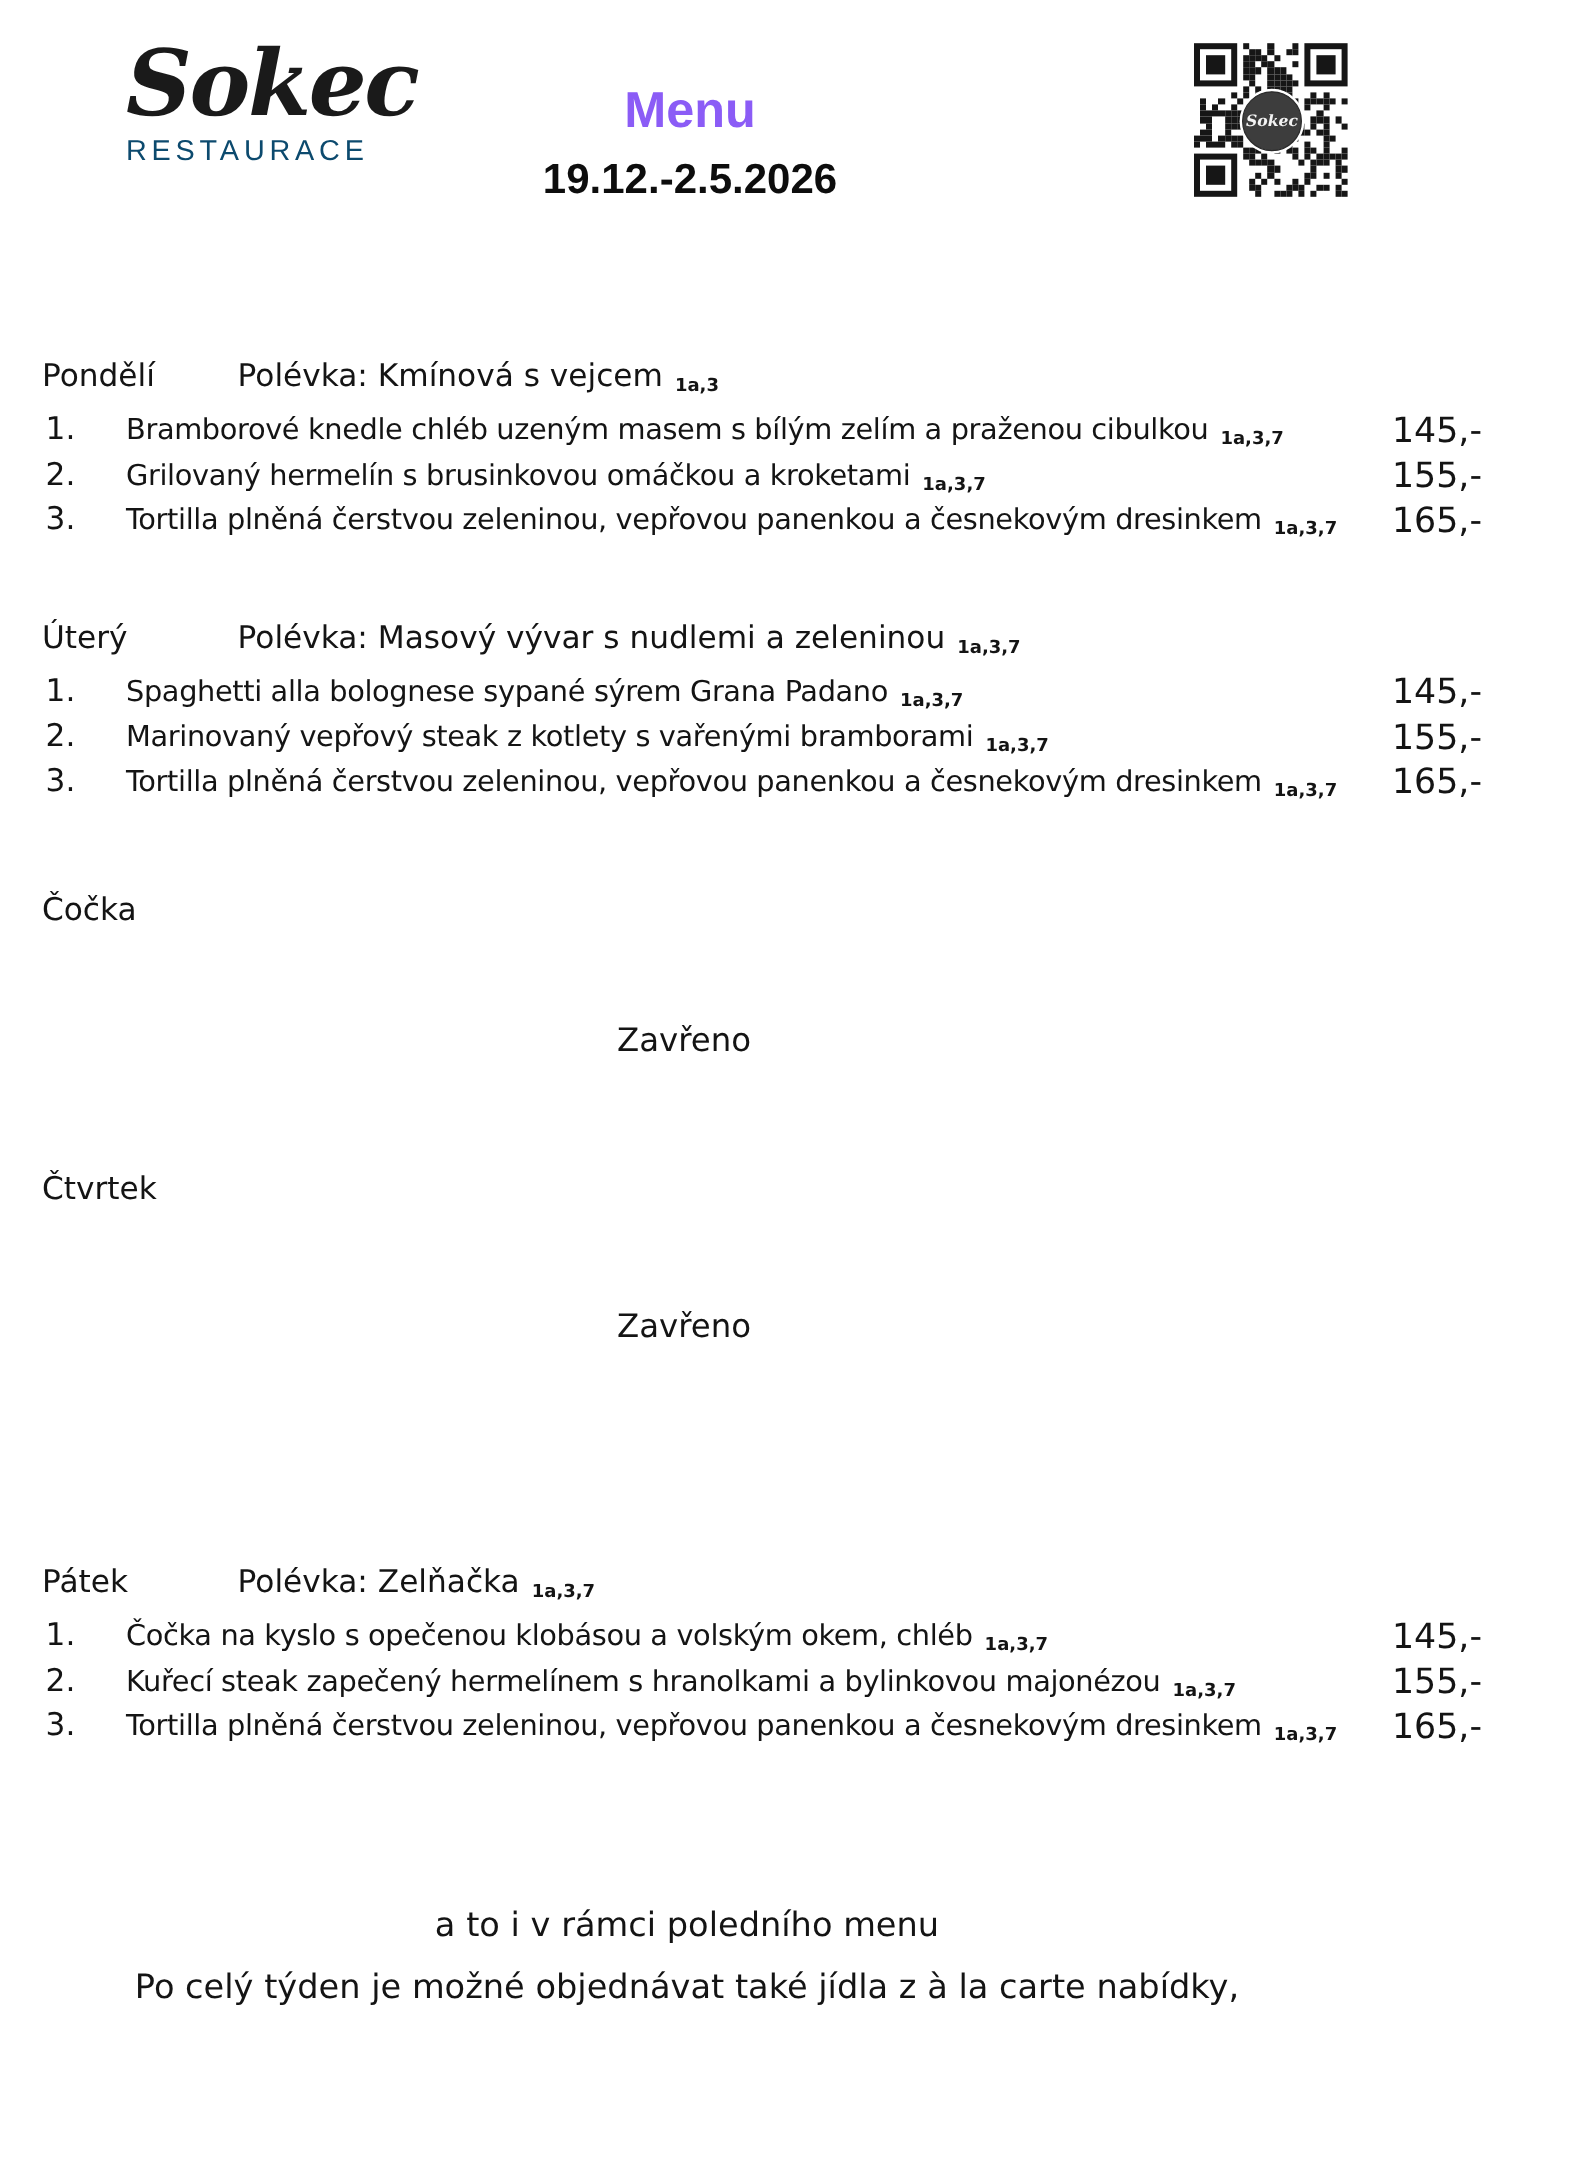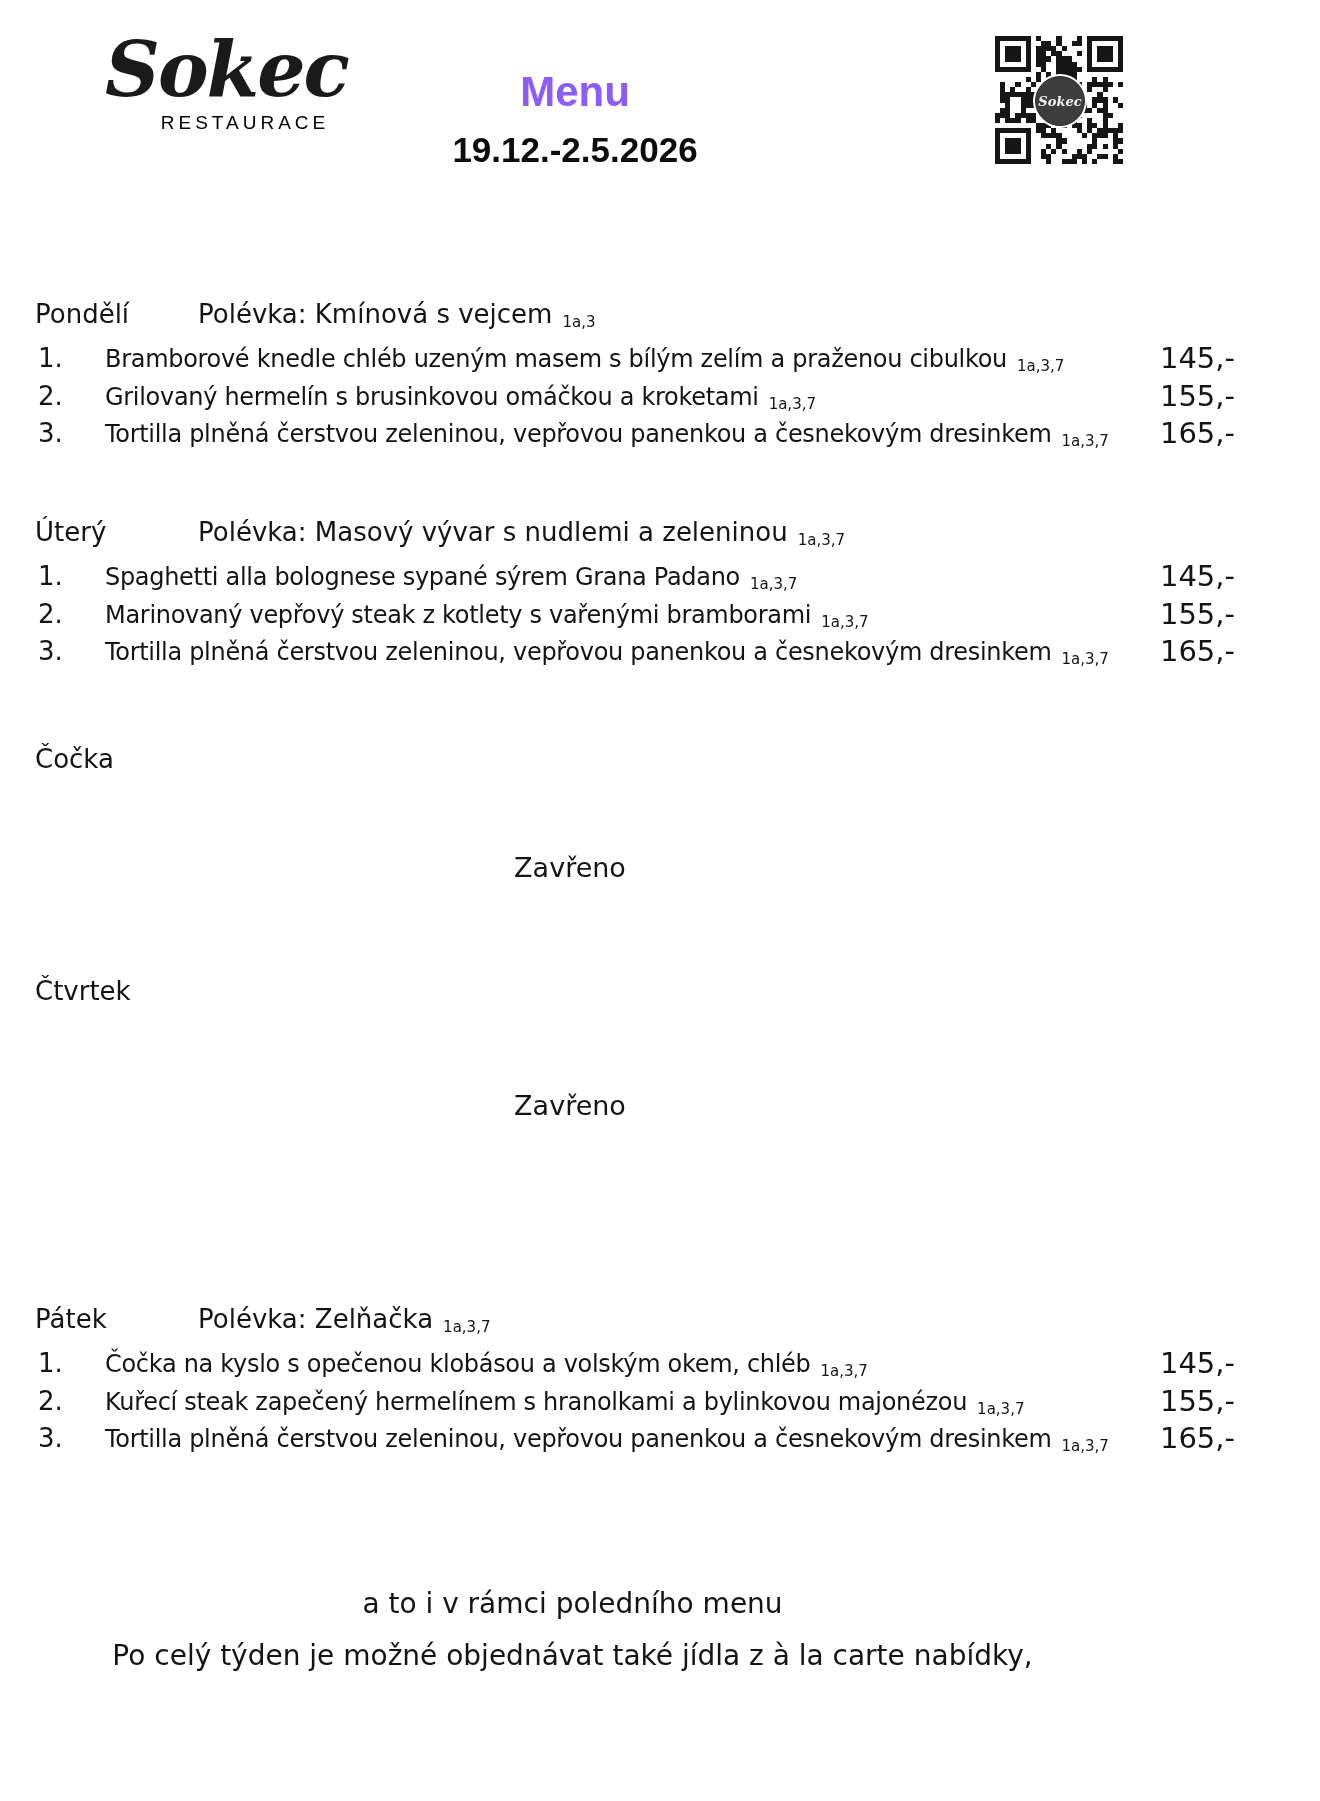--- a/index.html
+++ b/index.html
@@ -10,22 +10,22 @@
     font-family:"DejaVu Sans", sans-serif; color:#141414;
   }
 
   
   .logo { position:absolute; left:105px; top:30px; width:280px; }
   .logo-script {
     font-family:"DejaVu Serif", serif; font-style:italic; font-weight:bold;
     font-size:76px; line-height:80px; color:#1a1a1a; letter-spacing:-2px;
   }
   .logo-sub {
-    font-family:"Liberation Sans", sans-serif; font-size:19px; color:#000000;
-    letter-spacing:4px; text-align:center; margin-top:2px;
+    font-family:"Liberation Sans", sans-serif; font-size:24px; color:#0c4a6e;
+    letter-spacing:4px; text-align:left; margin-top:2px;
   }
   .title-block { position:absolute; left:400px; top:70px; width:350px; text-align:center; }
   .menu-title { font-family:"Liberation Sans", sans-serif; font-weight:bold; font-size:42px; line-height:44px; color:#8b5cf6; }
   .menu-dates { font-family:"Liberation Sans", sans-serif; font-weight:bold; font-size:35px; margin-top:16px; color:#0d0d0d; }
 
   
   .qr { position:absolute; left:995px; top:36px; width:128px; height:128px; background:#fff; }
   .qr-grid {
     position:absolute; inset:0; display:grid;
     grid-template-columns:repeat(25,1fr); grid-template-rows:repeat(25,1fr);
@@ -42,21 +42,21 @@
   }
 
   
   .day { position:absolute; left:35px; right:85px; }
   .day-row { height:45px; font-size:26px; line-height:32px; white-space:nowrap; }
   .day-label { display:inline-block; width:163px; }
   .soup { white-space:nowrap; }
   .item-row { position:relative; height:37.5px; font-size:24px; line-height:30px; white-space:nowrap; }
   .item-num { display:inline-block; width:67px; padding-left:3px; font-size:26px; }
   .item-text { letter-spacing:-0.3px; }
-  .alg { font-size:15px; position:relative; top:4px; margin-left:10px; letter-spacing:0; }
+  .alg { font-size:15px; position:relative; top:4px; margin-left:10px; letter-spacing:0;font-weight:bold; }
   .item-price { position:absolute; right:0; top:0; width:130px; text-align:right; font-size:29px; }
 
   .closed-note { position:absolute; left:0; width:1140px; text-align:center; font-size:27px; }
 
   
   .footer { position:absolute; top:1578px; left:0; width:1145px; text-align:center; font-size:28px; line-height:52px; }
 </style>
 </head>
 <body>
 

